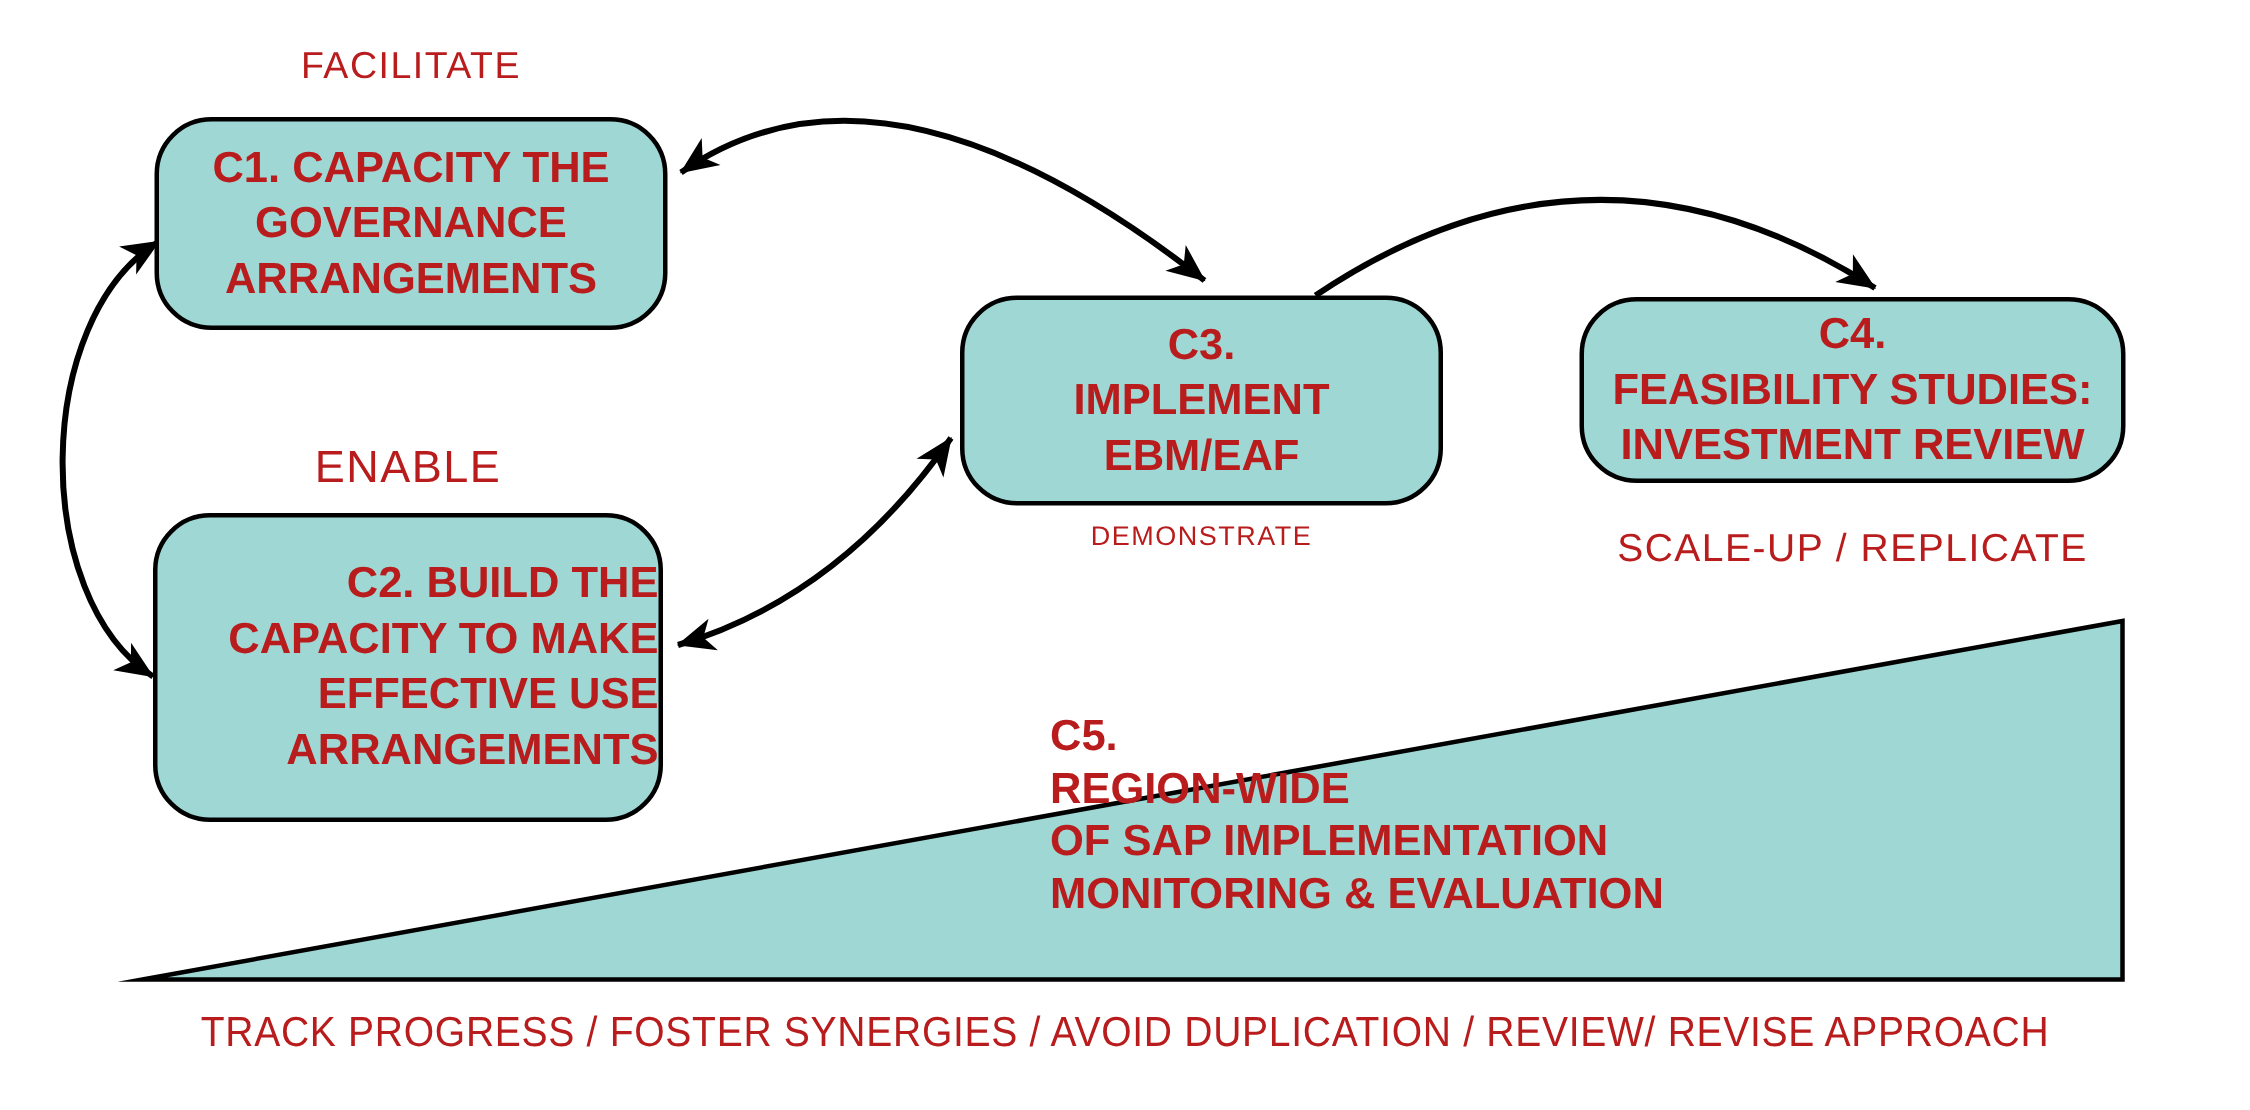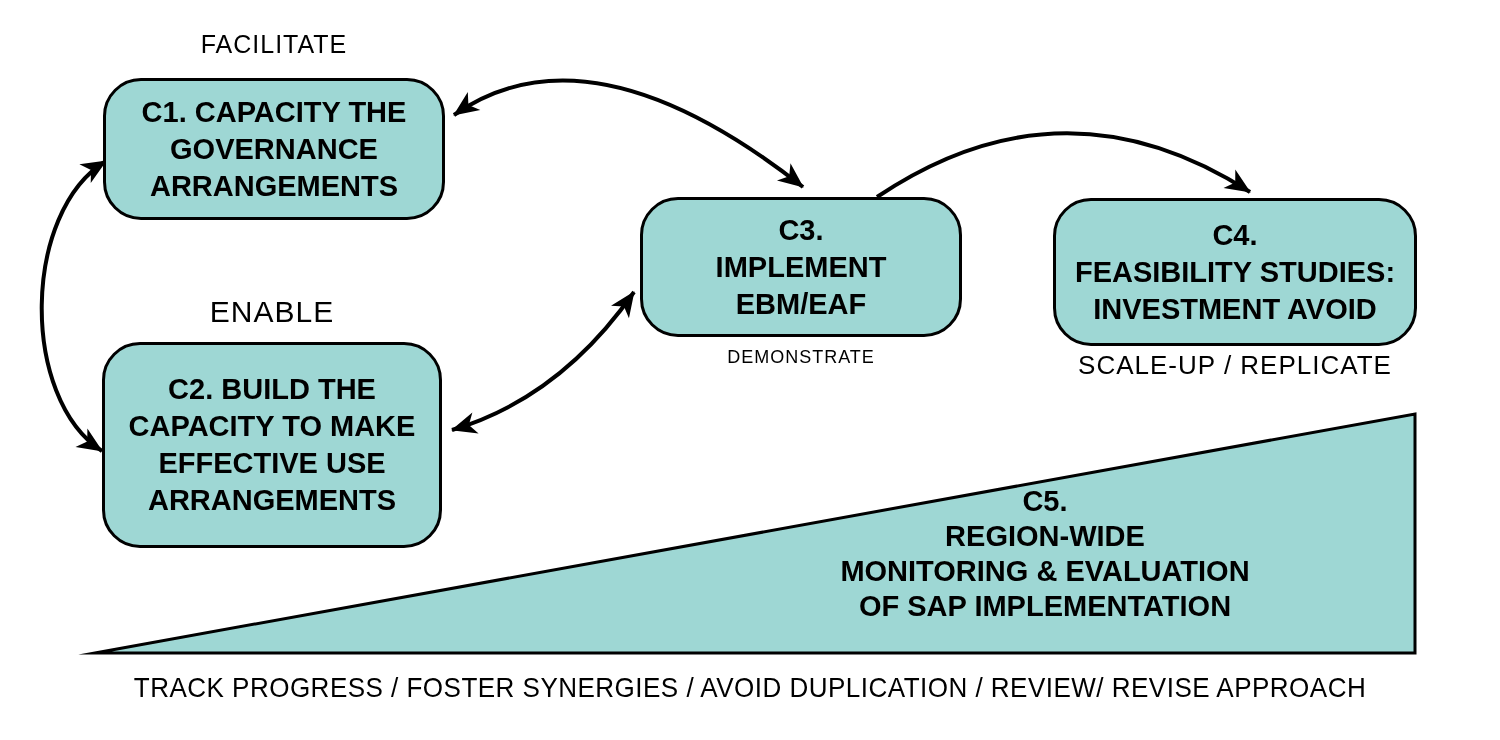--- a/index.html
+++ b/index.html
@@ -1,33 +1,33 @@
 <!DOCTYPE html>
 <html><head>
 <meta charset="utf-8">
 <style>
   html,body{margin:0;padding:0;background:#fff;}
   #canvas{
     position:relative;width:1500px;height:740px;background:#ffffff;
-    font-family:"Liberation Sans", sans-serif;color:#000000;overflow:hidden;
+    font-family:"Liberation Sans", sans-serif;color:#b91c1c;overflow:hidden;
   }
   #shapes{position:absolute;left:0;top:0;width:1500px;height:740px;}
   .box{
     position:absolute;background:var(--shape-fill,#9ed7d4);
     border:3px solid #000;border-radius:38px;
     display:flex;flex-direction:column;justify-content:center;align-items:center;
     box-sizing:border-box;text-align:center;
   }
   .box-line{font-weight:bold;font-size:29px;line-height:37px;white-space:nowrap;}
   .flow-label{
     position:absolute;text-align:center;font-weight:400;letter-spacing:1px;
     white-space:nowrap;
   }
   .c5-text{
-    position:absolute;text-align:center;font-weight:bold;font-size:29px;line-height:35px;margin-top:10px;
+    position:absolute;text-align:left;font-weight:bold;font-size:29px;line-height:35px;
   }
   .caption{
     position:absolute;text-align:center;font-size:28px;letter-spacing:0.5px;
     transform:scaleX(0.93);transform-origin:50% 50%;white-space:nowrap;
   }
 </style>
 </head>
 <body>
 
 <div id="canvas" style="--shape-fill: #9ed7d4;">
@@ -53,45 +53,45 @@
   <div class="flow-label" style="left:103px;top:30px;width:342px;font-size:25px;">FACILITATE</div>
 
   <div class="box" style="left:103px;top:78px;width:342px;height:142px;">
     <div class="box-line">C1. CAPACITY THE</div>
     <div class="box-line">GOVERNANCE</div>
     <div class="box-line">ARRANGEMENTS</div>
   </div>
 
   <div class="flow-label" style="left:102px;top:295px;width:340px;font-size:30px;">ENABLE</div>
 
-  <div class="box" style="left:102px;top:342px;width:340px;height:206px;">
+  <div class="box" style="left:102px;top:342px;width:340px;height:206px;align-items:flex-end;">
     <div class="box-line">C2. BUILD THE</div>
     <div class="box-line">CAPACITY TO MAKE</div>
     <div class="box-line">EFFECTIVE USE</div>
     <div class="box-line">ARRANGEMENTS</div>
   </div>
 
   <div class="box" style="left:640px;top:197px;width:322px;height:140px;">
     <div class="box-line">C3.</div>
     <div class="box-line">IMPLEMENT</div>
     <div class="box-line">EBM/EAF</div>
   </div>
 
   <div class="flow-label" style="left:640px;top:347px;width:322px;font-size:18px;">DEMONSTRATE</div>
 
-  <div class="box" style="left:1053px;top:198px;width:364px;height:148px;">
+  <div class="box" style="left:1053px;top:198px;width:364px;height:124px;">
     <div class="box-line">C4.</div>
     <div class="box-line">FEASIBILITY STUDIES:</div>
-    <div class="box-line">INVESTMENT AVOID</div>
+    <div class="box-line">INVESTMENT REVIEW</div>
   </div>
 
   <div class="flow-label" style="left:1033px;top:350px;width:404px;font-size:26px;">SCALE-UP / REPLICATE</div>
 
   <div class="c5-text" style="left:700px;top:474px;width:690px;">
     <div>C5.</div>
     <div>REGION-WIDE</div>
+    <div>OF SAP IMPLEMENTATION</div>
     <div>MONITORING &amp; EVALUATION</div>
-    <div>OF SAP IMPLEMENTATION</div>
   </div>
 
   <div class="caption" style="left:50px;top:672px;width:1400px;">TRACK PROGRESS / FOSTER SYNERGIES / AVOID DUPLICATION / REVIEW/ REVISE APPROACH</div>
 
 </div>
 
 </body></html>

